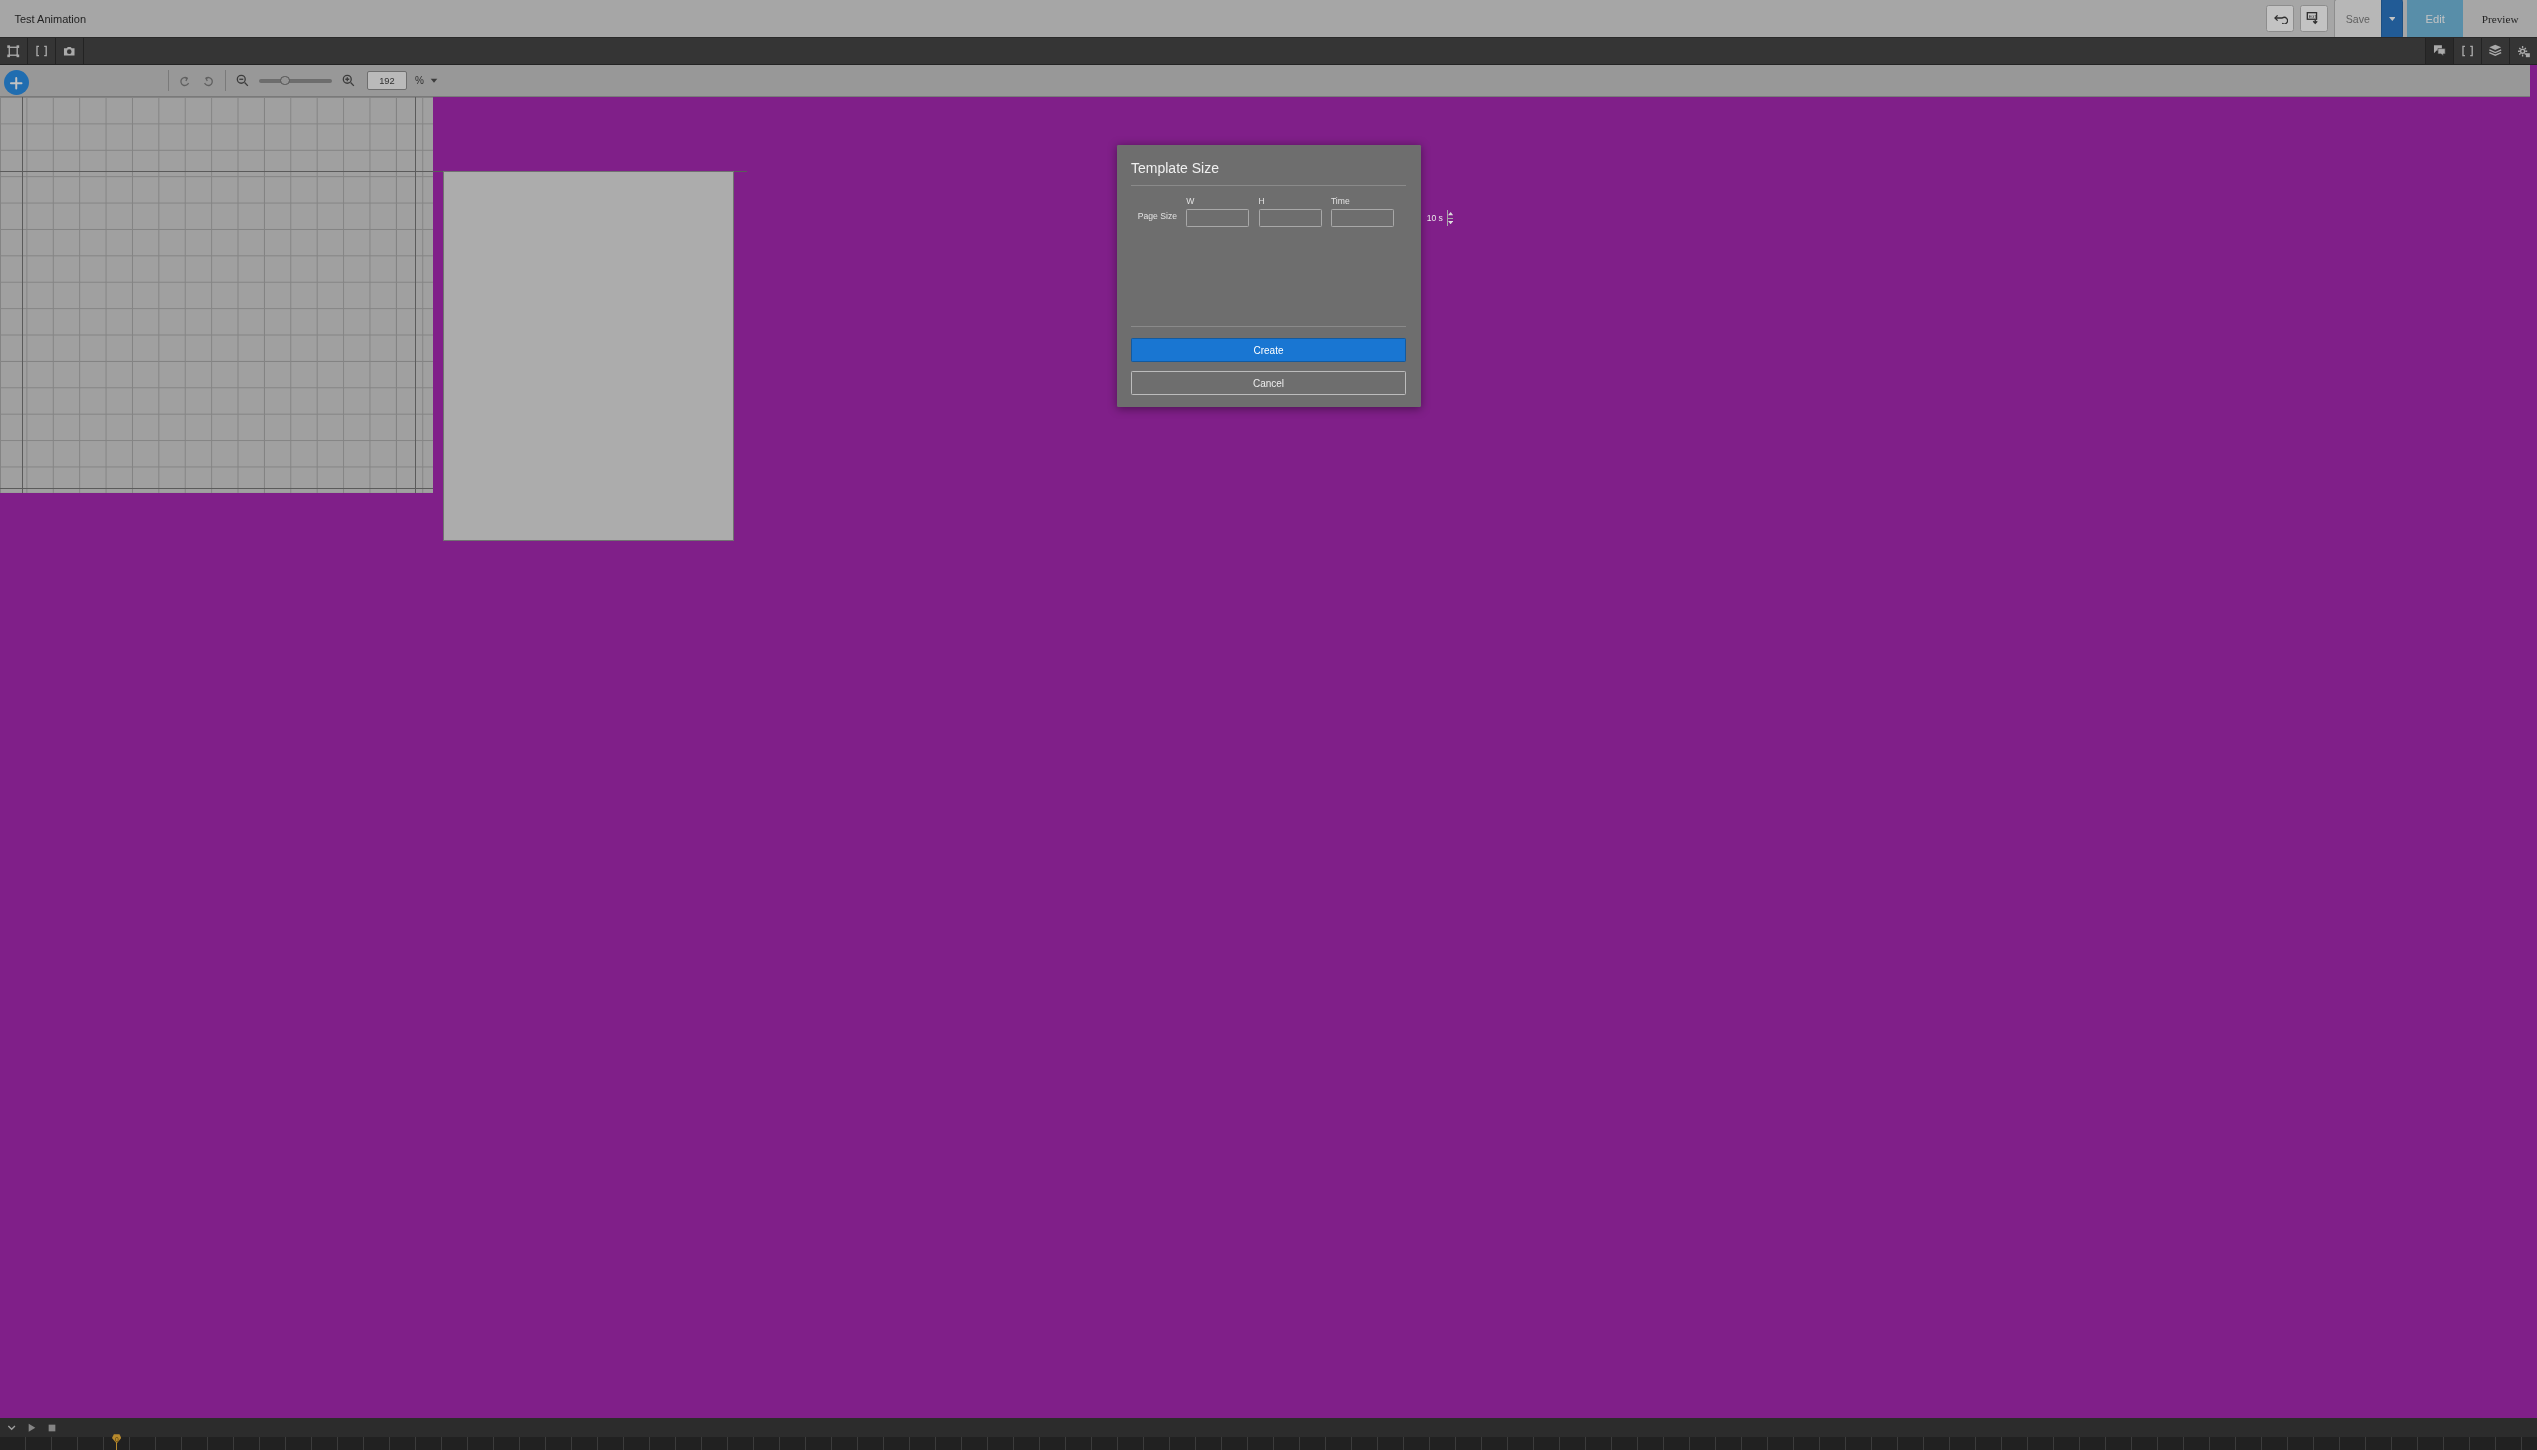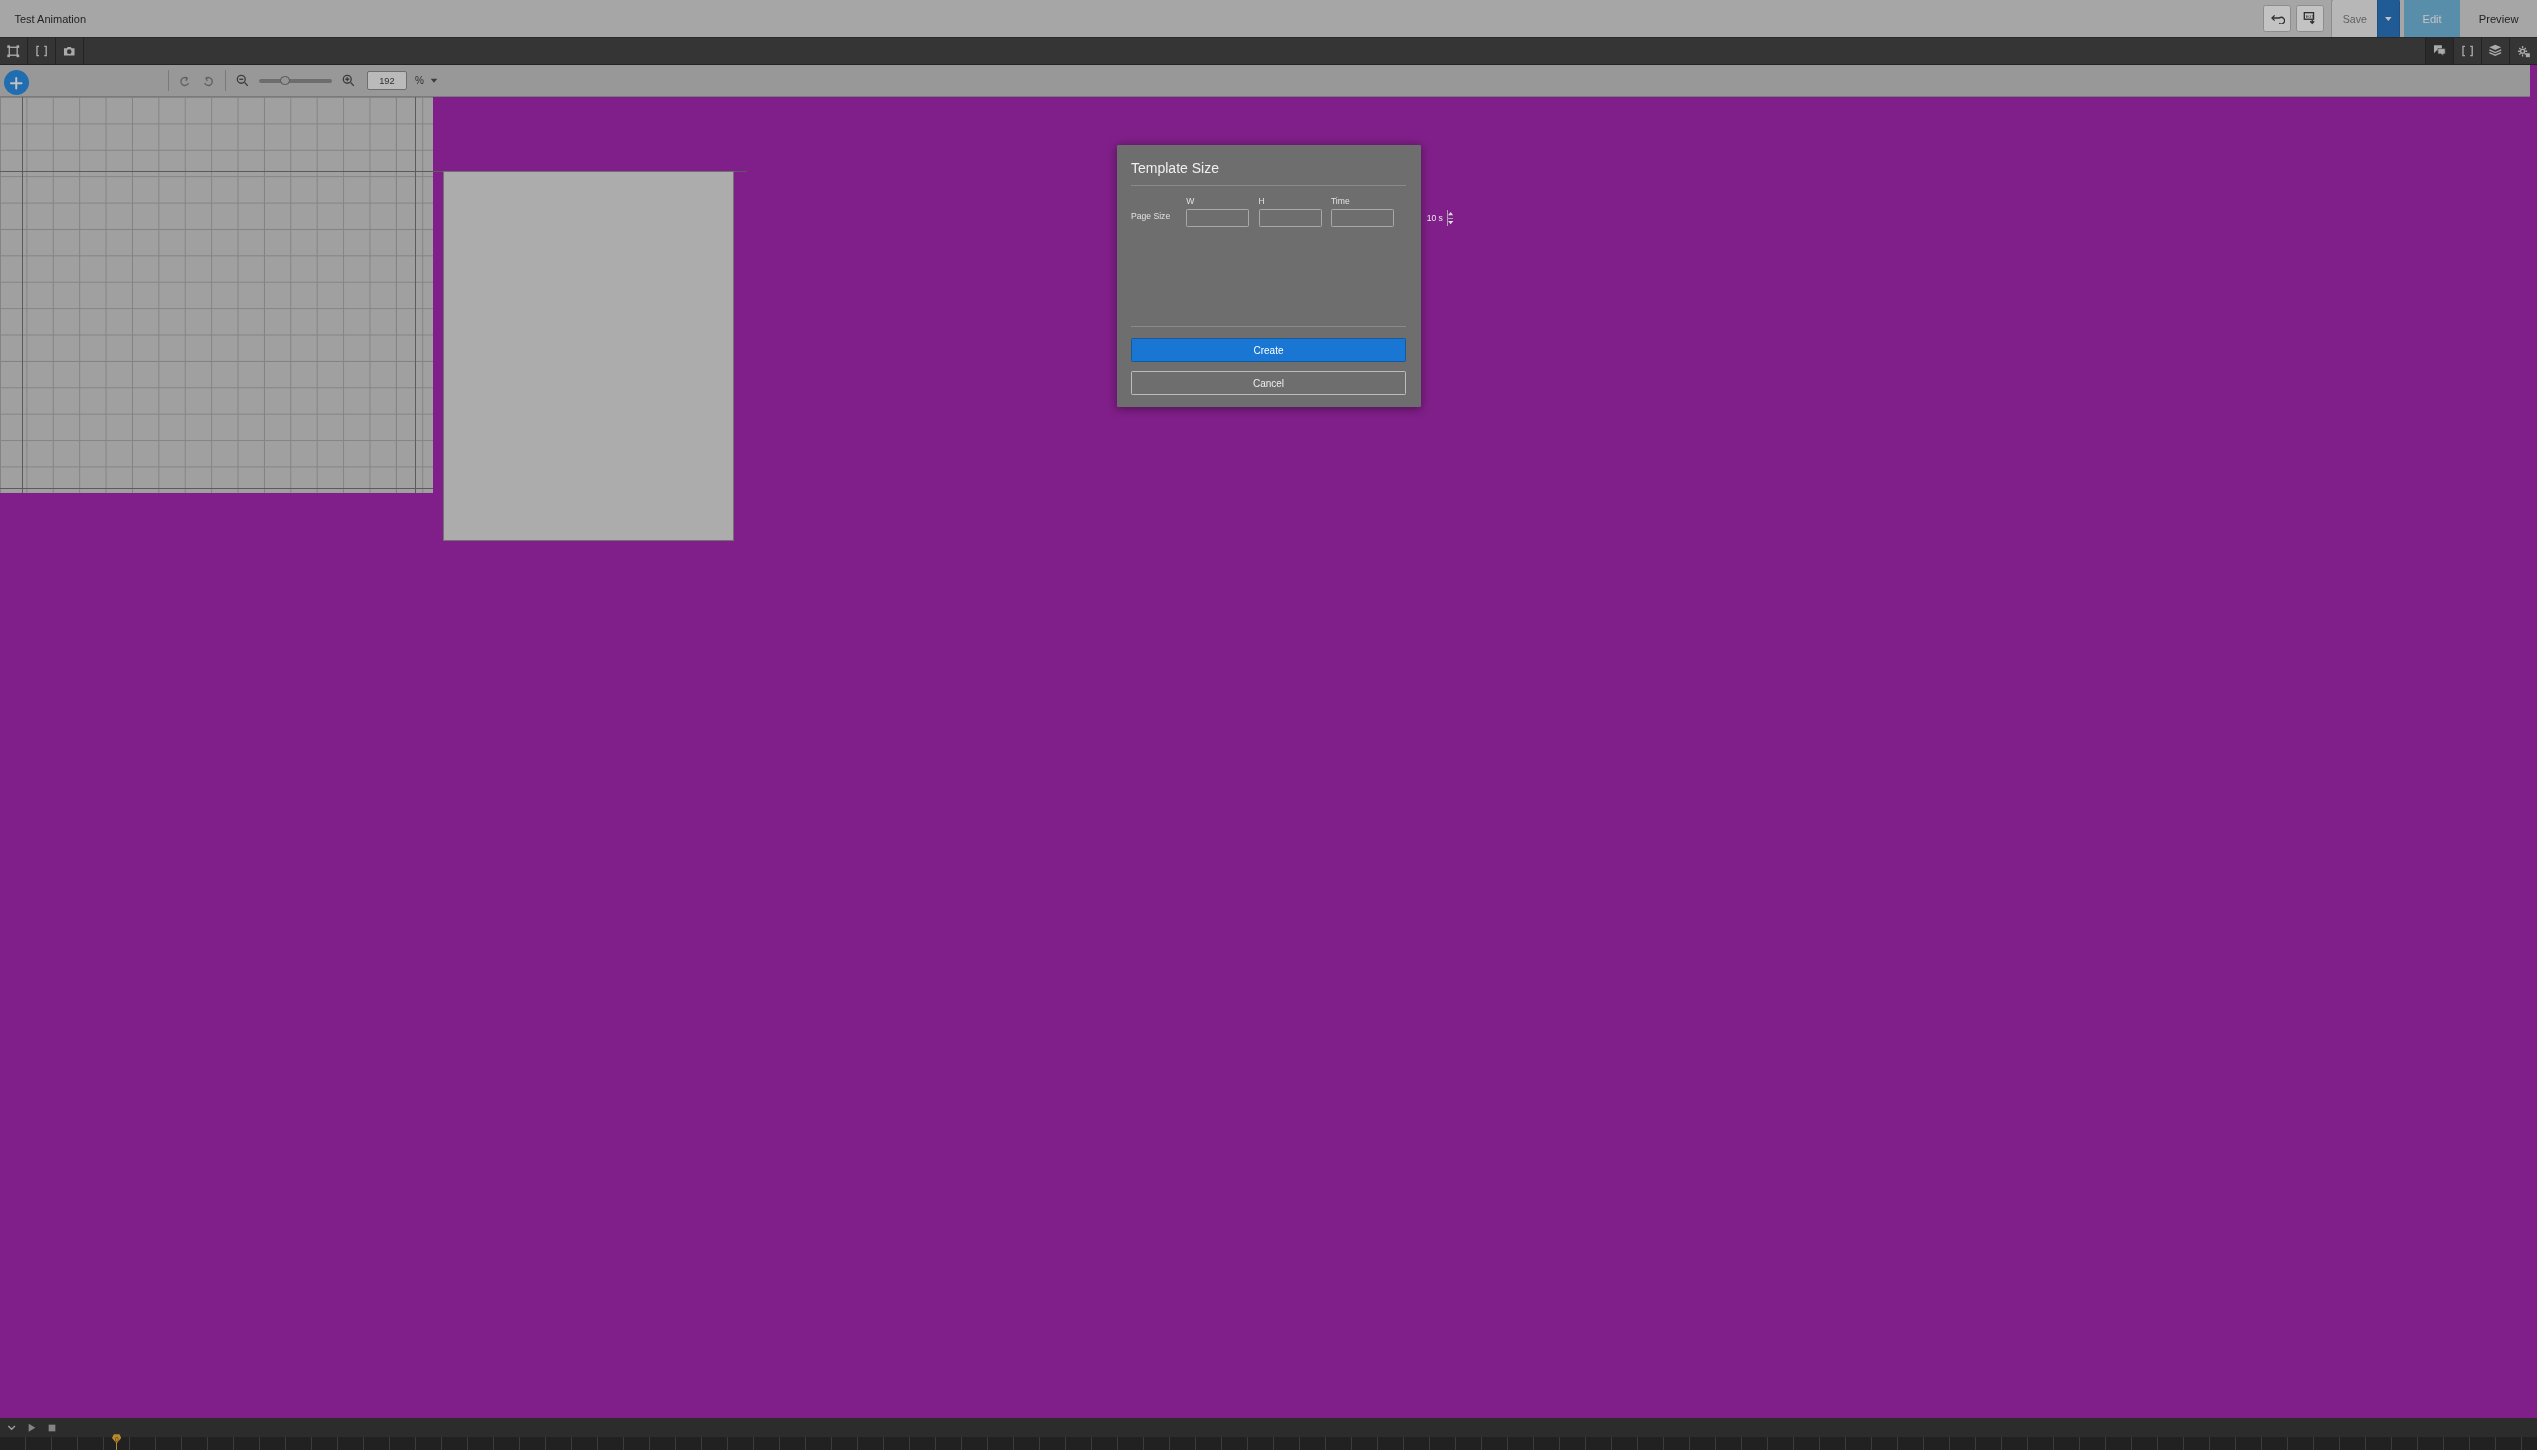--- a/index.html
+++ b/index.html
@@ -46,21 +46,21 @@
     width:22.5px; background:#1f70c1; border:0.7px solid #1a5fa6;
     border-radius:0 2.6px 2.6px 0;
     display:flex;align-items:center;justify-content:center;
     cursor:pointer;
   }
   .mode-tab {
     padding:0 18.5px; display:flex;align-items:center;
     font-size:11.2px; cursor:pointer;
   }
   .mode-tab.edit { background:#6bb6dc; color:#fff; }
-  .mode-tab.preview { color:#222; }
+  .mode-tab.preview { color:#222;font-family:Liberation Serif, serif; }
 
   
   .dark-toolbar {
     height: 28px;
     background: #3b3b3b;
     display:flex;
     justify-content:space-between;
     align-items:stretch;
     border-top:0.7px solid #2a2a2a;
     border-bottom:0.7px solid #222;
@@ -192,21 +192,21 @@
     margin-top:145px;
     width:304px;
     background:#6e6e6e;
     border-radius:1.3px;
     padding:14.5px 14.5px 12px;
     box-shadow:0 1.3px 9.3px rgba(0,0,0,0.4);
   }
   .dialog .dlg-title { color:#f0f0f0; font-size:14px; margin-bottom:9.3px;}
   .dialog hr { border:none; border-top:0.7px solid #8a8a8a; margin:6.6px 0 10.6px;}
   .dlg-row { display:flex; align-items:flex-end; gap:9.3px; margin-bottom:99px;}
-  .dlg-label-col{ width:46px; color:#e2e2e2; font-size:8.6px; padding-bottom:6.6px;}
+  .dlg-label-col{ width:46px; text-align:right; color:#e2e2e2; font-size:8.6px; padding-bottom:6.6px;}
   .dlg-field { display:flex; flex-direction:column; }
   .dlg-field label { color:#e2e2e2; font-size:8.6px; margin-bottom:2.6px;}
   .spinner {
     display:flex; height:18.5px; width:63px;
     border:0.7px solid #a8a8a8; border-radius:1.3px;
     background:#6e6e6e;
   }
   .spinner input {
     flex:1; background:transparent; border:none;
     text-align:right; color:#eaeaea; font-size:8.6px;

